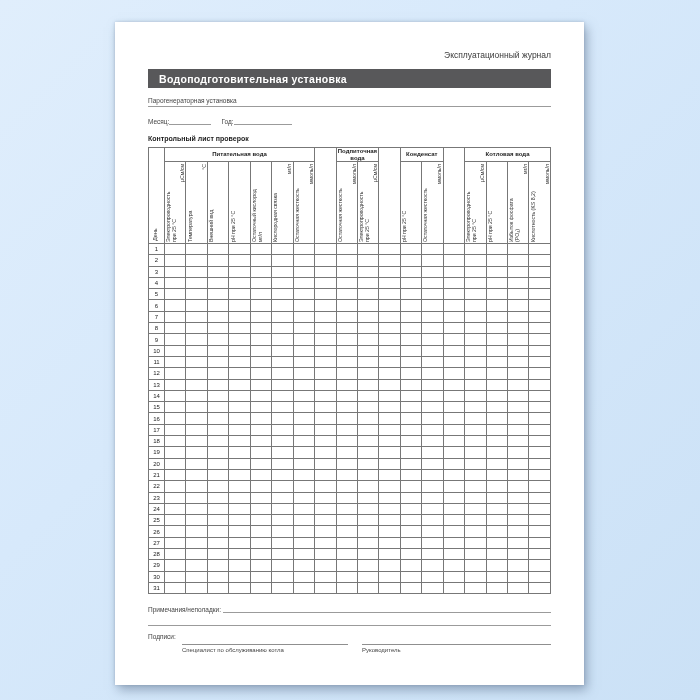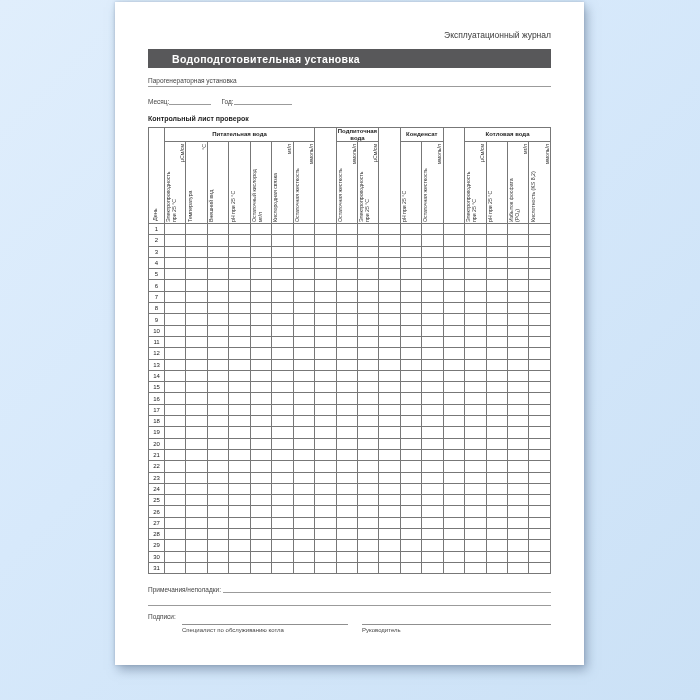--- a/index.html
+++ b/index.html
@@ -5,21 +5,21 @@
   * { margin: 0; padding: 0; box-sizing: border-box; }
   html, body { width: 700px; height: 700px; }
   body {
     font-family: "Liberation Sans", sans-serif;
     background: linear-gradient(135deg, #e0eefc 0%, #d7e9fb 40%, #cbe1f6 100%);
     position: relative;
     overflow: hidden;
   }
   .paper {
     position: absolute;
-    left: 115px; top: 2px;
+    left: 115px; top: 22px;
     width: 469px; height: 663px;
     background: #ffffff;
     box-shadow: 3px 5px 10px rgba(96,117,143,0.55), 0 0 3px rgba(96,117,143,0.35);
     padding: 28px 33px 0 33px;
     color: #2e2e2e;
   }
   .journal-label {
     text-align: right;
     font-size: 8.5px;
     color: #3a3a3a;
@@ -28,21 +28,21 @@
   .title-bar {
     margin-top: 9px;
     height: 19px;
     background: #58585a;
     color: #ffffff;
     font-weight: bold;
     font-size: 10.5px;
     letter-spacing: 0.3px;
     display: flex;
     align-items: center;
-    padding-left: 24px;
+    padding-left: 11px;
   }
   .plant-row {
     margin-top: 9px;
     border-bottom: 1px solid #9b9b9b;
     padding-bottom: 2px;
     font-size: 6.5px;
     color: #444;
     height: 10px;
   }
   .month-row {

